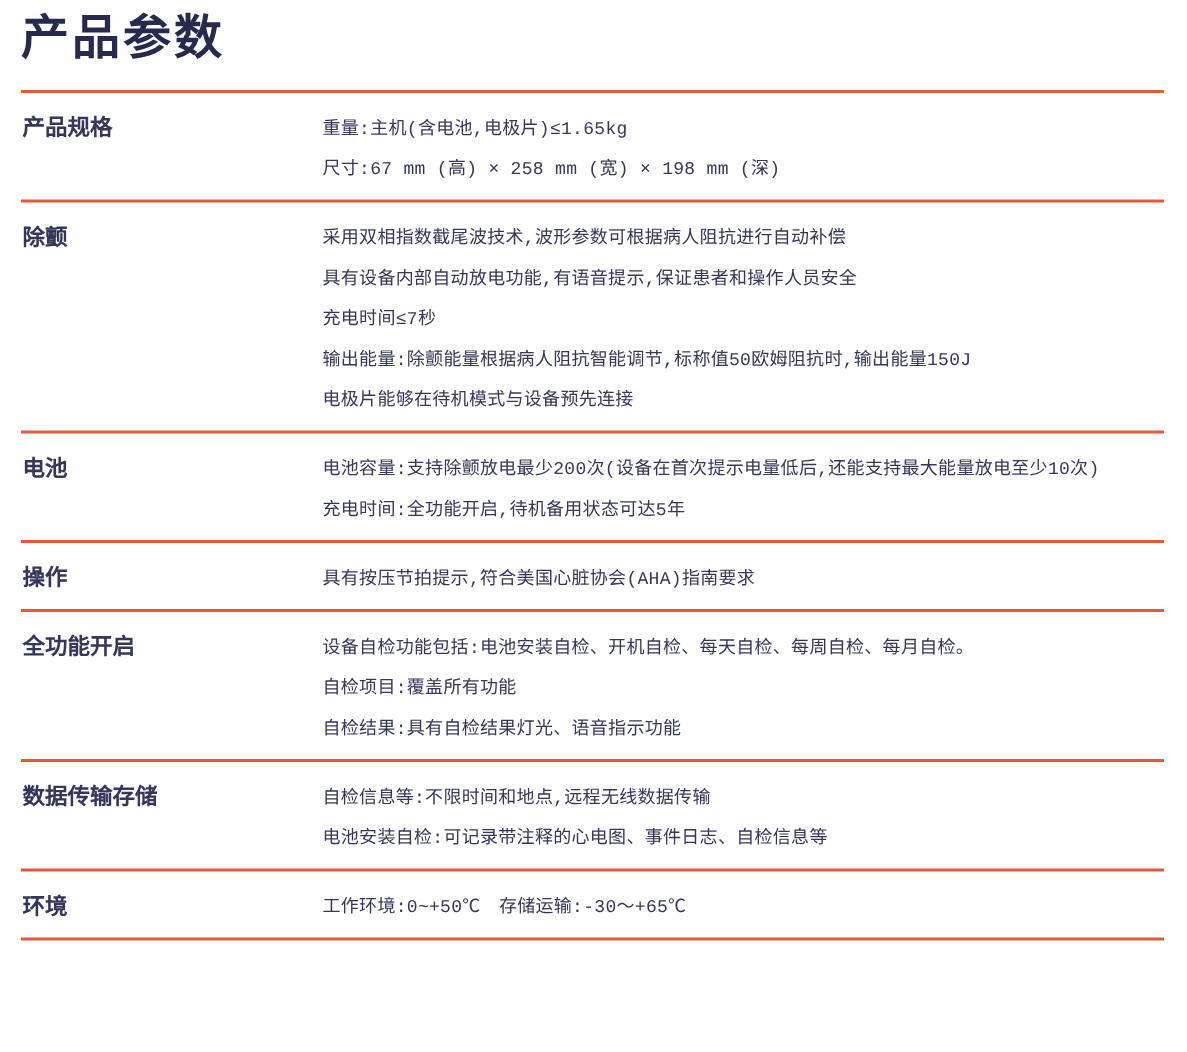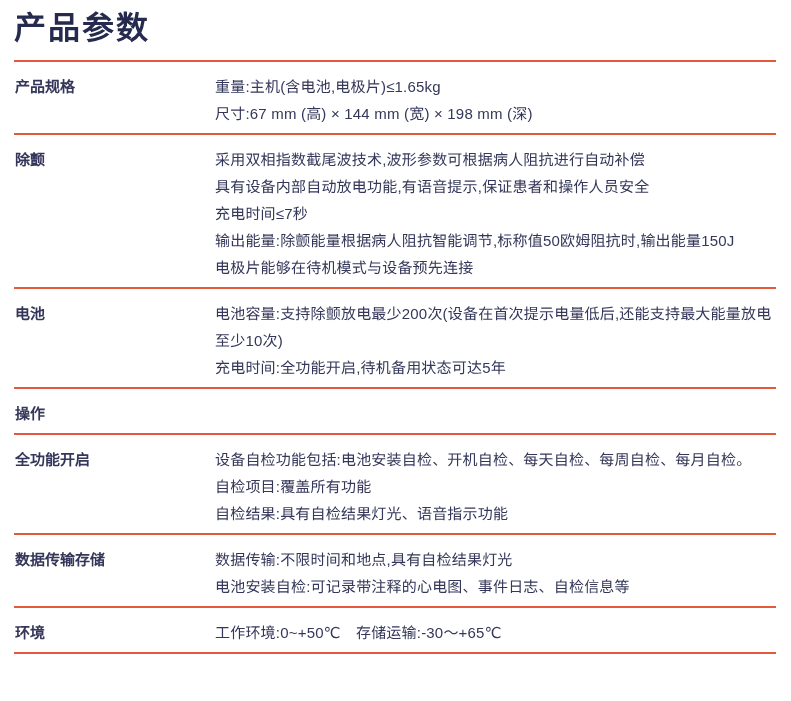--- a/index.html
+++ b/index.html
@@ -17,20 +17,21 @@
     width: 791px;
     height: 701px;
     overflow: hidden;
     font-family: "Liberation Sans", "DejaVu Sans", sans-serif;
     color: var(--text);
   }
   .page {
     padding: 8px 15px 0 14px;
     width: 100%;
     height: 100%;
+    font-family: Liberation Mono, monospace;
   }
   .title {
     margin: 0 0 12px 0;
     font-size: 32px;
     line-height: 40px;
     font-weight: 700;
     letter-spacing: 2px;
     color: var(--title);
   }
   .spec-table {
@@ -48,37 +49,37 @@
     font-size: 15px;
     font-weight: 600;
     line-height: 27px;
     padding-left: 1px;
   }
   .cell.values {
     flex: 1 1 auto;
     min-width: 0;
   }
   .line {
-    font-size: 15px;
+    font-size: 12px;
     font-weight: 500;
     line-height: 27px;
     letter-spacing: 0.2px;
   }
 </style>
 </head>
 <body>
 
 <div class="page">
   <h1 class="title">产品参数</h1>
   <div class="spec-table">
   <div class="row">
     <div class="cell label">产品规格</div>
     <div class="cell values">
           <div class="line">重量:主机(含电池,电极片)≤1.65kg</div>
-          <div class="line">尺寸:67 mm (高) × 144 mm (宽) × 198 mm (深)</div>
+          <div class="line">尺寸:67 mm (高) × 258 mm (宽) × 198 mm (深)</div>
         </div>
   </div>
 
   <div class="row">
     <div class="cell label">除颤</div>
     <div class="cell values">
           <div class="line">采用双相指数截尾波技术,波形参数可根据病人阻抗进行自动补偿</div>
           <div class="line">具有设备内部自动放电功能,有语音提示,保证患者和操作人员安全</div>
           <div class="line">充电时间≤7秒</div>
           <div class="line">输出能量:除颤能量根据病人阻抗智能调节,标称值50欧姆阻抗时,输出能量150J</div>
@@ -89,36 +90,39 @@
   <div class="row">
     <div class="cell label">电池</div>
     <div class="cell values">
           <div class="line">电池容量:支持除颤放电最少200次(设备在首次提示电量低后,还能支持最大能量放电至少10次)</div>
           <div class="line">充电时间:全功能开启,待机备用状态可达5年</div>
         </div>
   </div>
 
   <div class="row">
     <div class="cell label">操作</div>
+    <div class="cell values">
+          <div class="line">具有按压节拍提示,符合美国心脏协会(AHA)指南要求</div>
+        </div>
   </div>
 
 
   <div class="row">
     <div class="cell label">全功能开启</div>
     <div class="cell values">
           <div class="line">设备自检功能包括:电池安装自检、开机自检、每天自检、每周自检、每月自检。</div>
           <div class="line">自检项目:覆盖所有功能</div>
           <div class="line">自检结果:具有自检结果灯光、语音指示功能</div>
         </div>
   </div>
 
   <div class="row">
     <div class="cell label">数据传输存储</div>
     <div class="cell values">
-          <div class="line">数据传输:不限时间和地点,具有自检结果灯光</div>
+          <div class="line">自检信息等:不限时间和地点,远程无线数据传输</div>
           <div class="line">电池安装自检:可记录带注释的心电图、事件日志、自检信息等</div>
         </div>
   </div>
 
   <div class="row">
     <div class="cell label">环境</div>
     <div class="cell values">
           <div class="line">工作环境:0~+50℃　存储运输:-30～+65℃</div>
         </div>
   </div>

